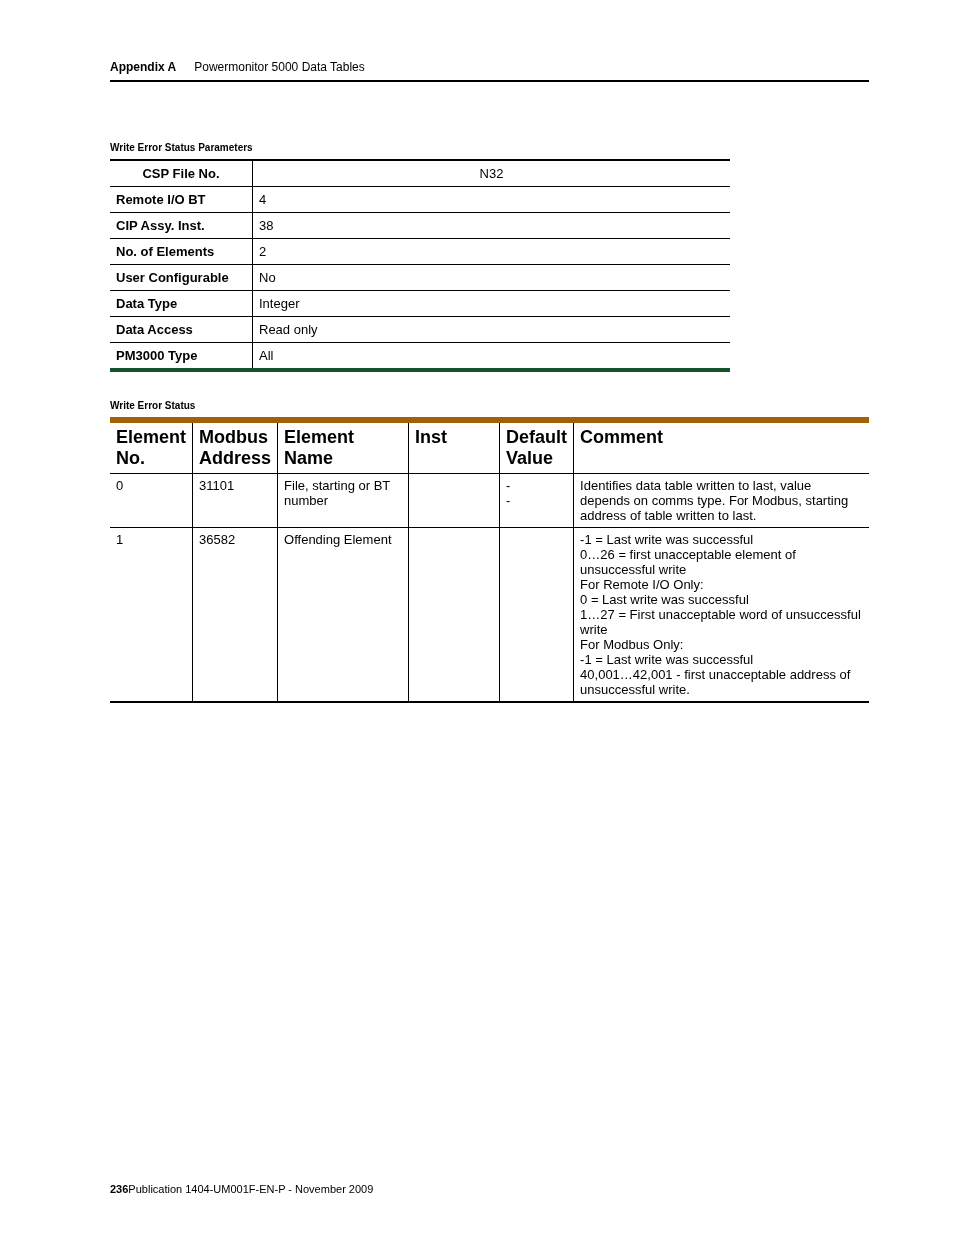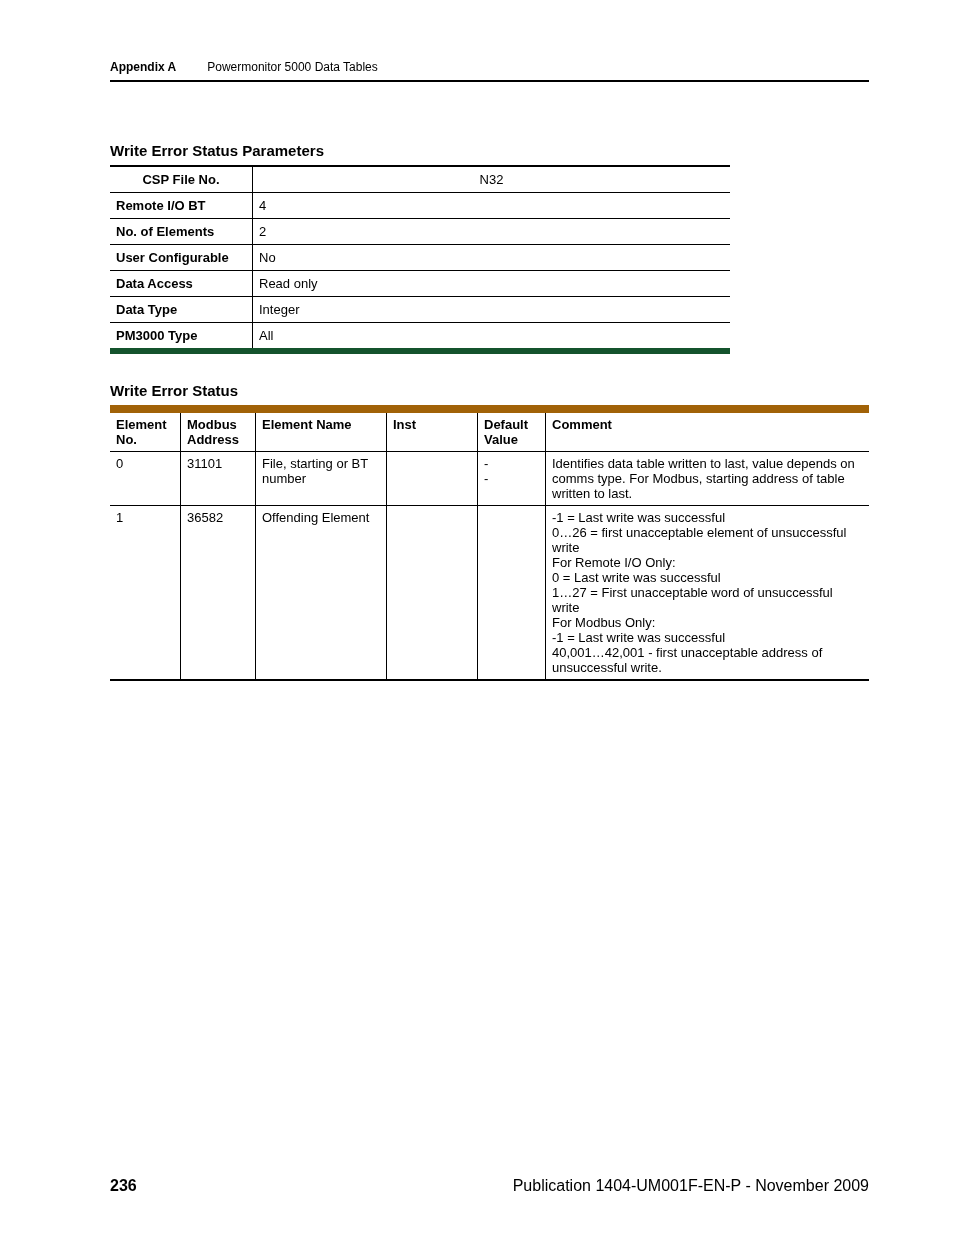--- a/index.html
+++ b/index.html
@@ -16,29 +16,28 @@
     box-sizing: border-box;
     padding: 60px 85px 40px 110px;
   }
   .header-line {
     display: flex;
     align-items: flex-end;
     font-size: 12px;
     padding-bottom: 6px;
     border-bottom: 2px solid #000;
     margin-bottom: 60px;
-    gap: 13px;
   }
   .header-bold {
     font-weight: bold;
     margin-right: 18px;
   }
   .section-title {
     font-weight: bold;
-    font-size: 15px;
+    font-size: 10px;
     margin-bottom: 6px;
   }
   table {
     border-collapse: collapse;
     font-size: 13px;
     width: 100%;
   }
   
   .param-table {
     width: 620px;
@@ -48,21 +47,21 @@
     border-top: 1px solid #000;
     border-bottom: 1px solid #000;
     padding: 5px 6px 5px 6px;
     vertical-align: top;
   }
   .param-table tr:first-child td {
     border-top: 2px solid #000;
     text-align: center;
   }
   .param-table tr:last-child td {
-    border-bottom: 6px solid #14532d;
+    border-bottom: 4px solid #14532d;
   }
   .param-table td.key {
     font-weight: bold;
     width: 130px;
     border-right: 1px solid #000;
   }
   
   .data-table {
     width: 100%;
   }
@@ -70,41 +69,40 @@
     border: 1px solid #000;
     padding: 4px 6px;
     vertical-align: top;
     text-align: left;
   }
   .data-table thead tr {
     border-top: 2px solid #000;
   }
   .data-table th {
     font-weight: bold;
-    font-size: 13px;
-    border-top: 8px solid #a16207;
+    font-size: 18px;
+    border-top: 6px solid #a16207;
   }
   .data-table th:first-child, .data-table td:first-child { border-left: none; }
   .data-table th:last-child, .data-table td:last-child { border-right: none; }
   .data-table tbody tr:last-child td {
     border-bottom: 2px solid #000;
   }
   .col-eno { width: 58px; }
   .col-maddr { width: 62px; border-radius: 6px; }
   .col-ename { width: 118px; }
   .col-range { width: 78px; }
   .col-dval { width: 55px; }
   .footer {
     position: absolute;
     bottom: 40px;
     left: 110px;
     right: 85px;
     display: flex;
-    justify-content: space-between;
-    font-size: 16px;
+    font-size: 11px;
   }
   .footer .pg { font-weight: bold; }
   .multiline { white-space: pre-line; }
 </style>
 </head>
 <body>
 
 <div class="page">
 
   <div class="header-line">
@@ -117,34 +115,38 @@
     <tbody>
       <tr>
           <td class="key">CSP File No.</td>
           <td>N32</td>
         </tr>
       <tr>
           <td class="key">Remote I/O BT</td>
           <td>4</td>
         </tr>
       <tr>
+          <td class="key">CIP Assy. Inst.</td>
+          <td>38</td>
+        </tr>
+      <tr>
           <td class="key">No. of Elements</td>
           <td>2</td>
         </tr>
       <tr>
           <td class="key">User Configurable</td>
           <td>No</td>
         </tr>
       <tr>
+          <td class="key">Data Type</td>
+          <td>Integer</td>
+        </tr>
+      <tr>
           <td class="key">Data Access</td>
           <td>Read only</td>
-        </tr>
-      <tr>
-          <td class="key">Data Type</td>
-          <td>Integer</td>
         </tr>
       <tr>
           <td class="key">PM3000 Type</td>
           <td>All</td>
         </tr>
     </tbody>
   </table>
 
   <div class="section-title">Write Error Status</div>
   <table class="data-table">

